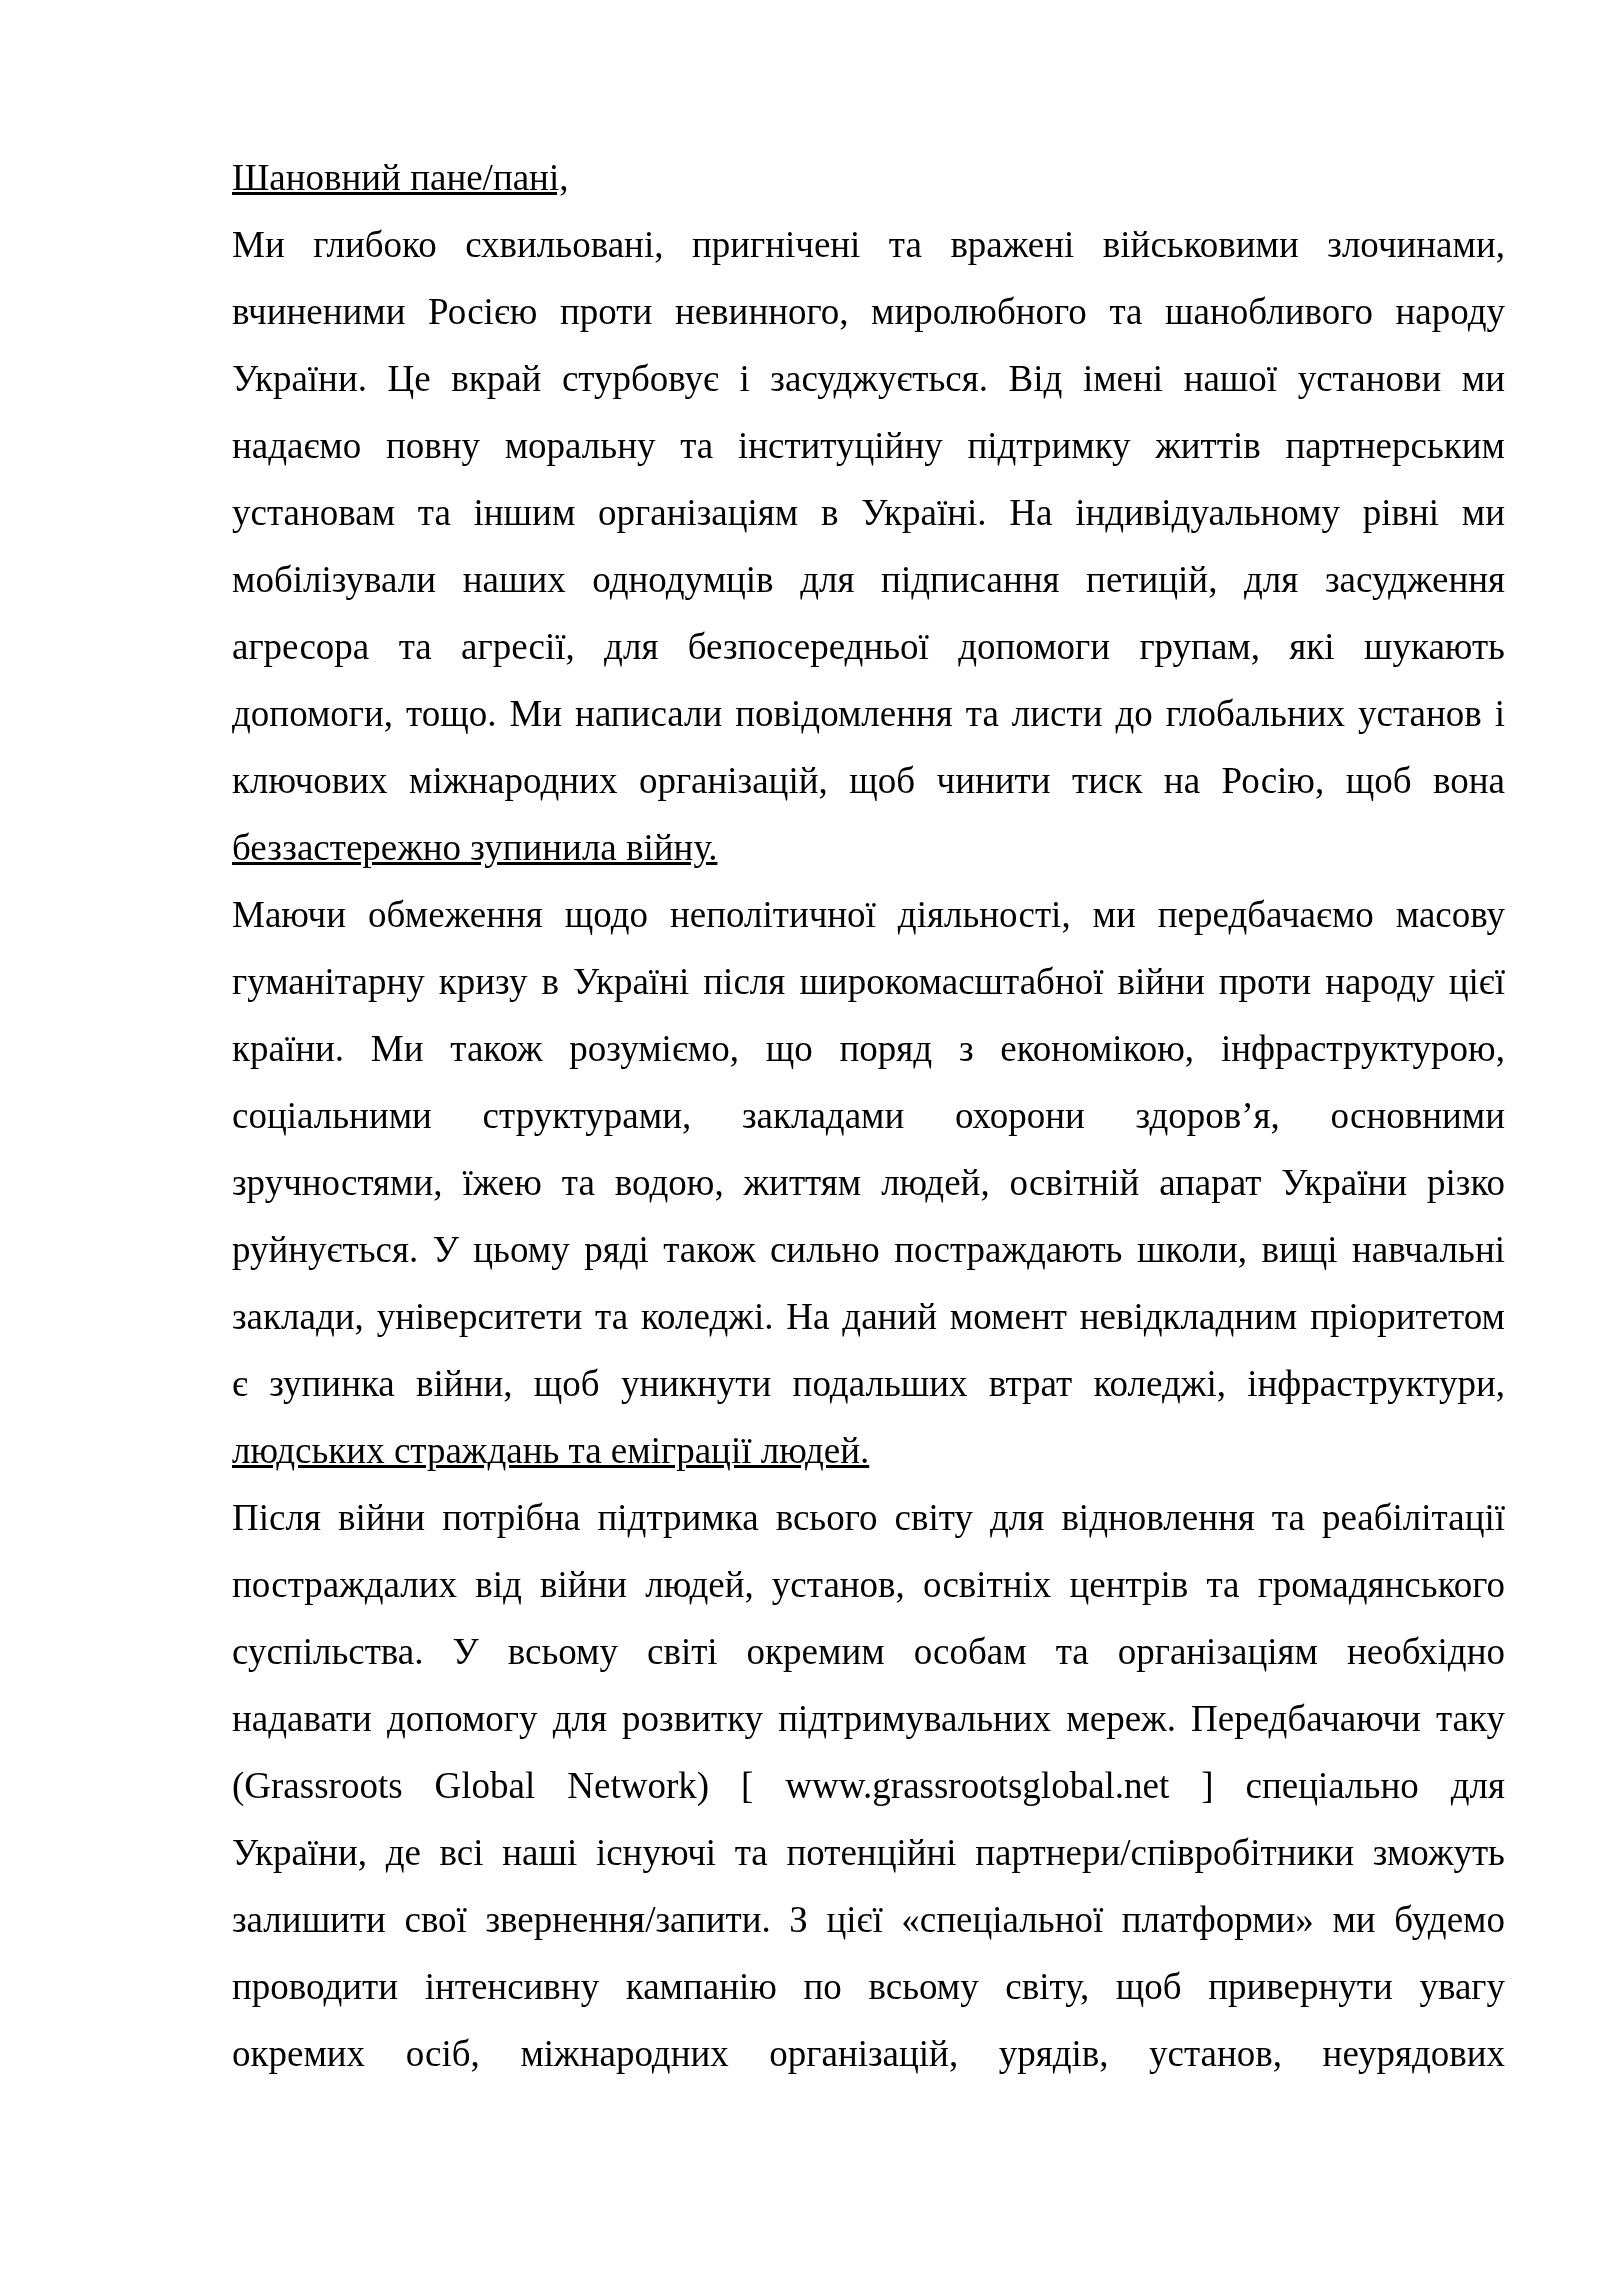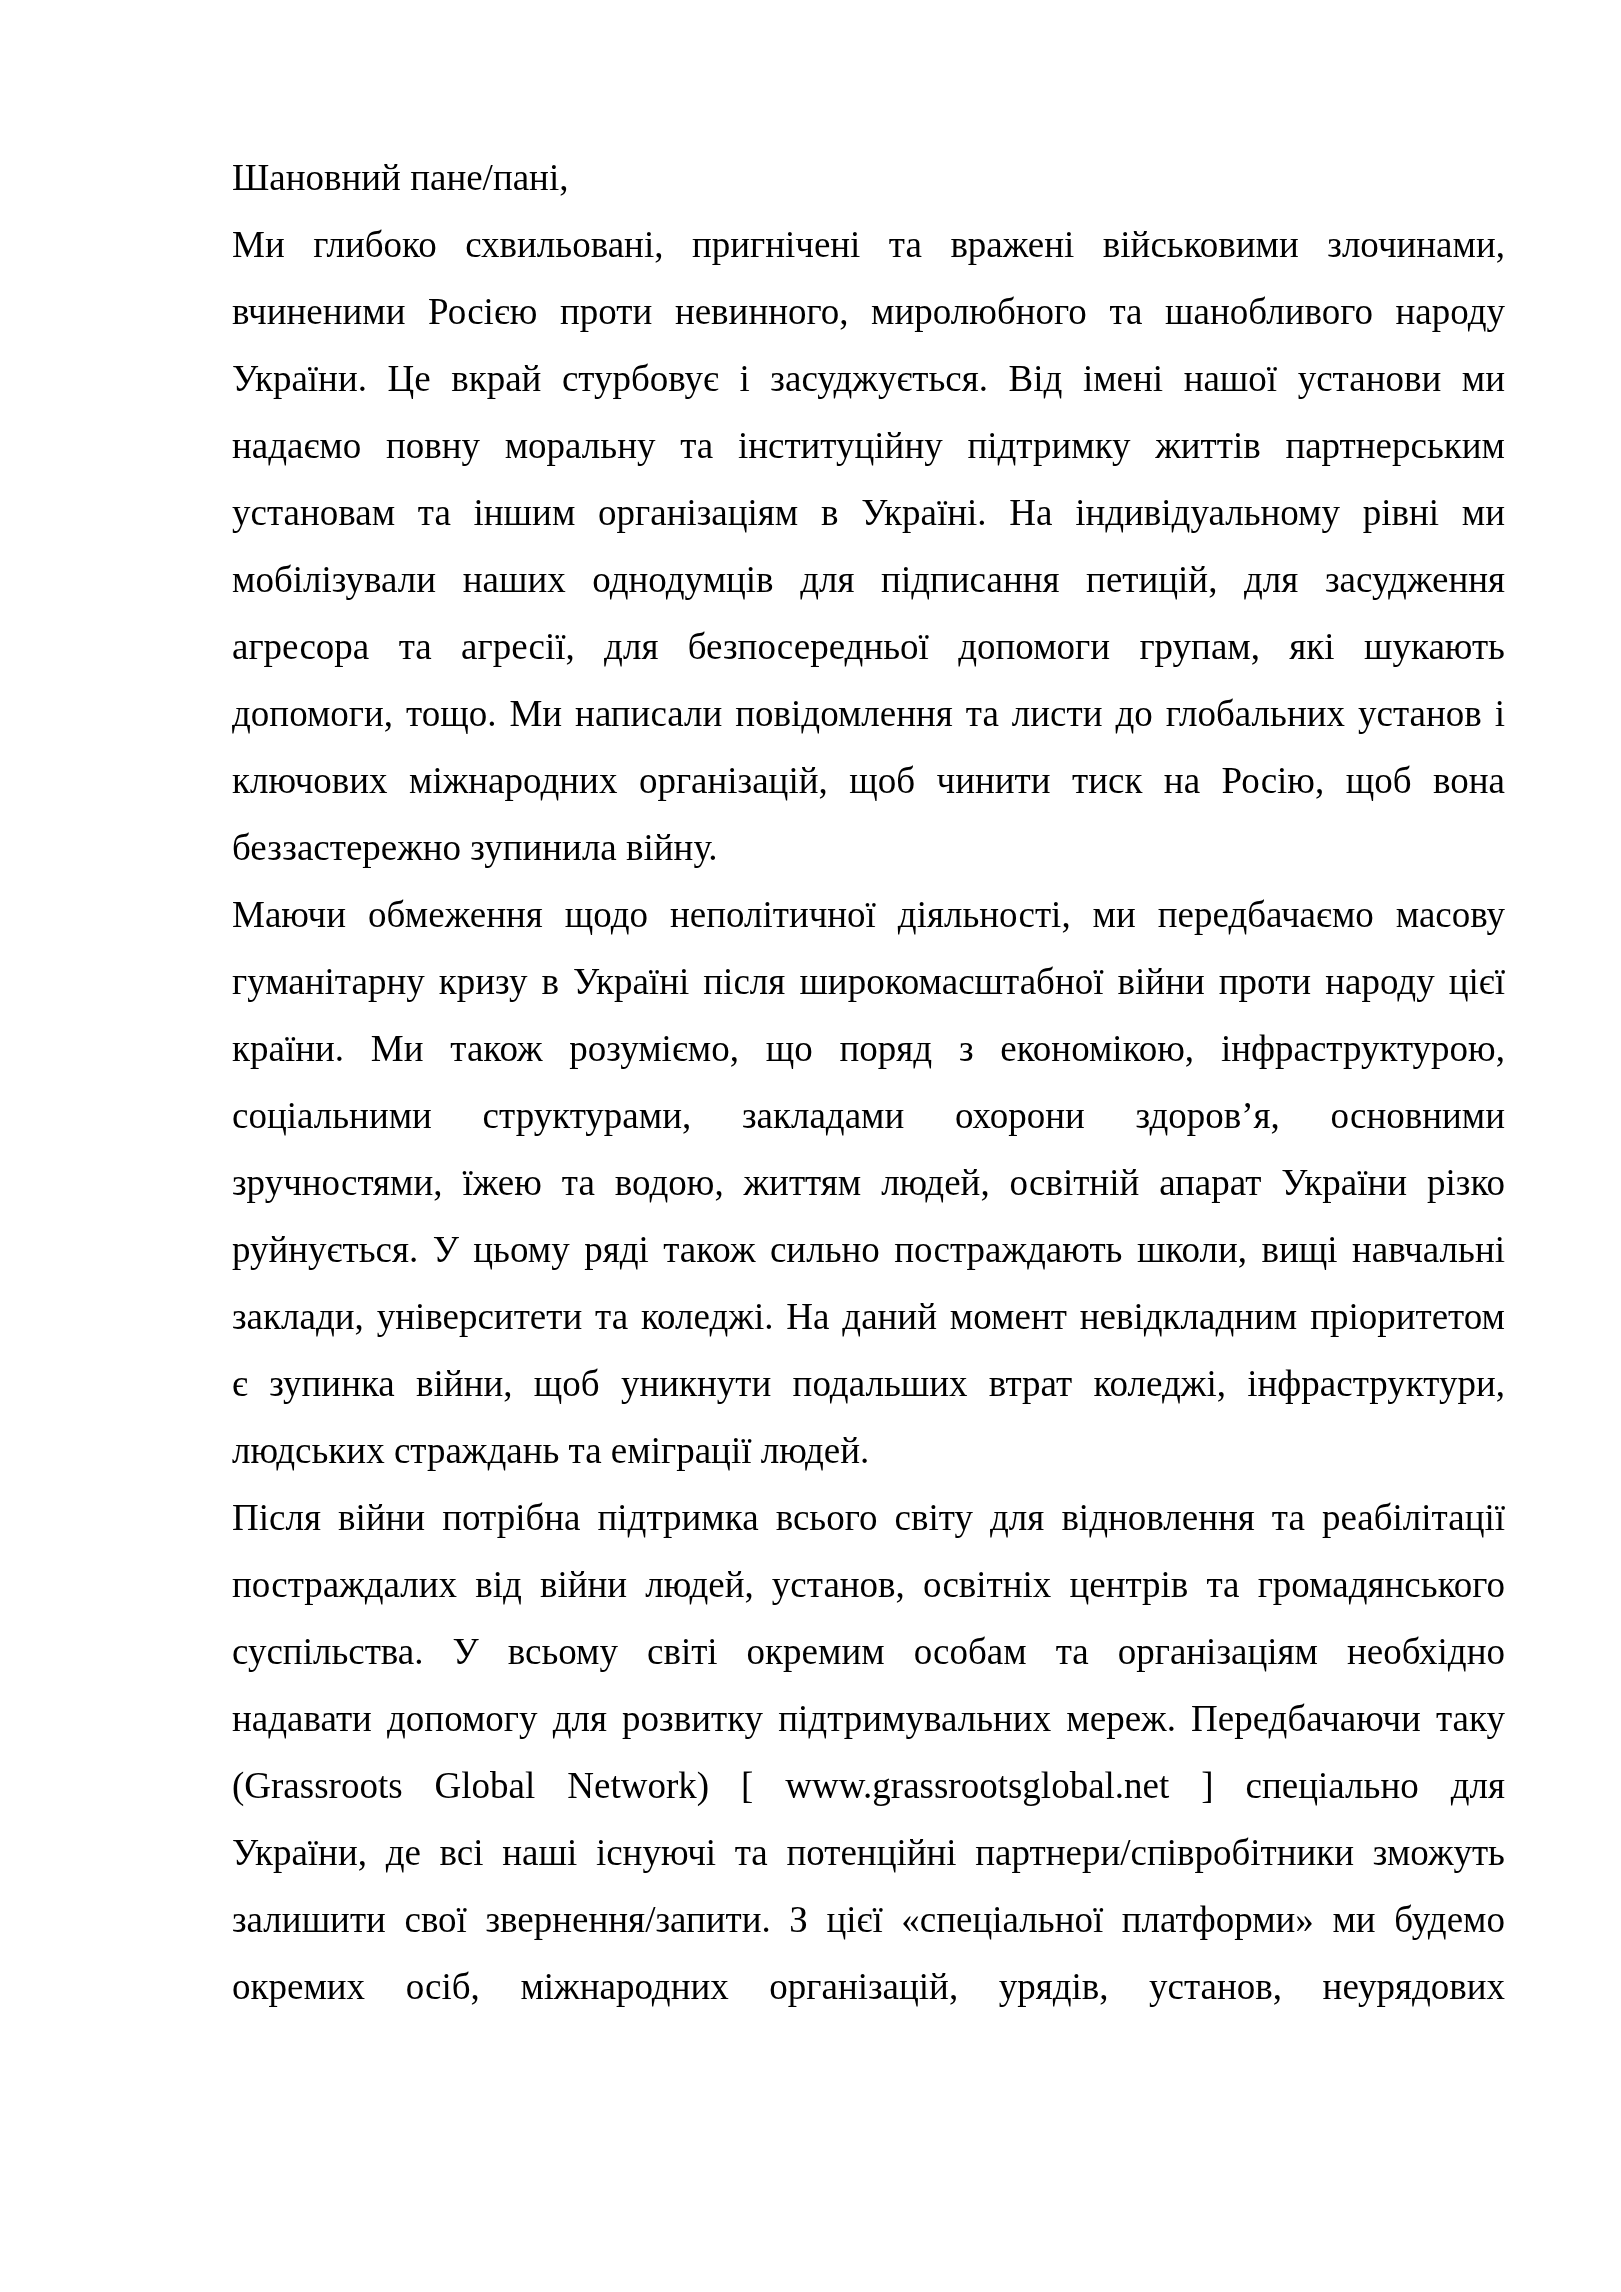--- a/index.html
+++ b/index.html
@@ -31,20 +31,21 @@
     line-height: 67px;
     height: 67px;
     white-space: normal;
     text-align: justify;
     text-align-last: justify;
     overflow: hidden;
   }
   .ln.last {
     text-align: left;
     text-align-last: left;
+    text-decoration: underline;
   }
 </style>
 </head>
 <body>
 
 <div class="page">
   <div class="textblock">
 
     <div class="para">
       <div class="ln last">Шановний пане/пані,</div>
@@ -76,18 +77,19 @@
     </div>
 
     <div class="para">
       <div class="ln">Після війни потрібна підтримка всього світу для відновлення та реабілітації</div>
       <div class="ln">постраждалих від війни людей, установ, освітніх центрів та громадянського</div>
       <div class="ln">суспільства. У всьому світі окремим особам та організаціям необхідно</div>
       <div class="ln">надавати допомогу для розвитку підтримувальних мереж. Передбачаючи таку</div>
       <div class="ln">(Grassroots Global Network) [ www.grassrootsglobal.net ] спеціально для</div>
       <div class="ln">України, де всі наші існуючі та потенційні партнери/співробітники зможуть</div>
       <div class="ln">залишити свої звернення/запити. З цієї «спеціальної платформи» ми будемо</div>
+      <div class="ln">проводити інтенсивну кампанію по всьому світу, щоб привернути увагу</div>
       <div class="ln">окремих осіб, міжнародних організацій, урядів, установ, неурядових</div>
     </div>
 
   </div>
 </div>
 
 
 </body></html>

